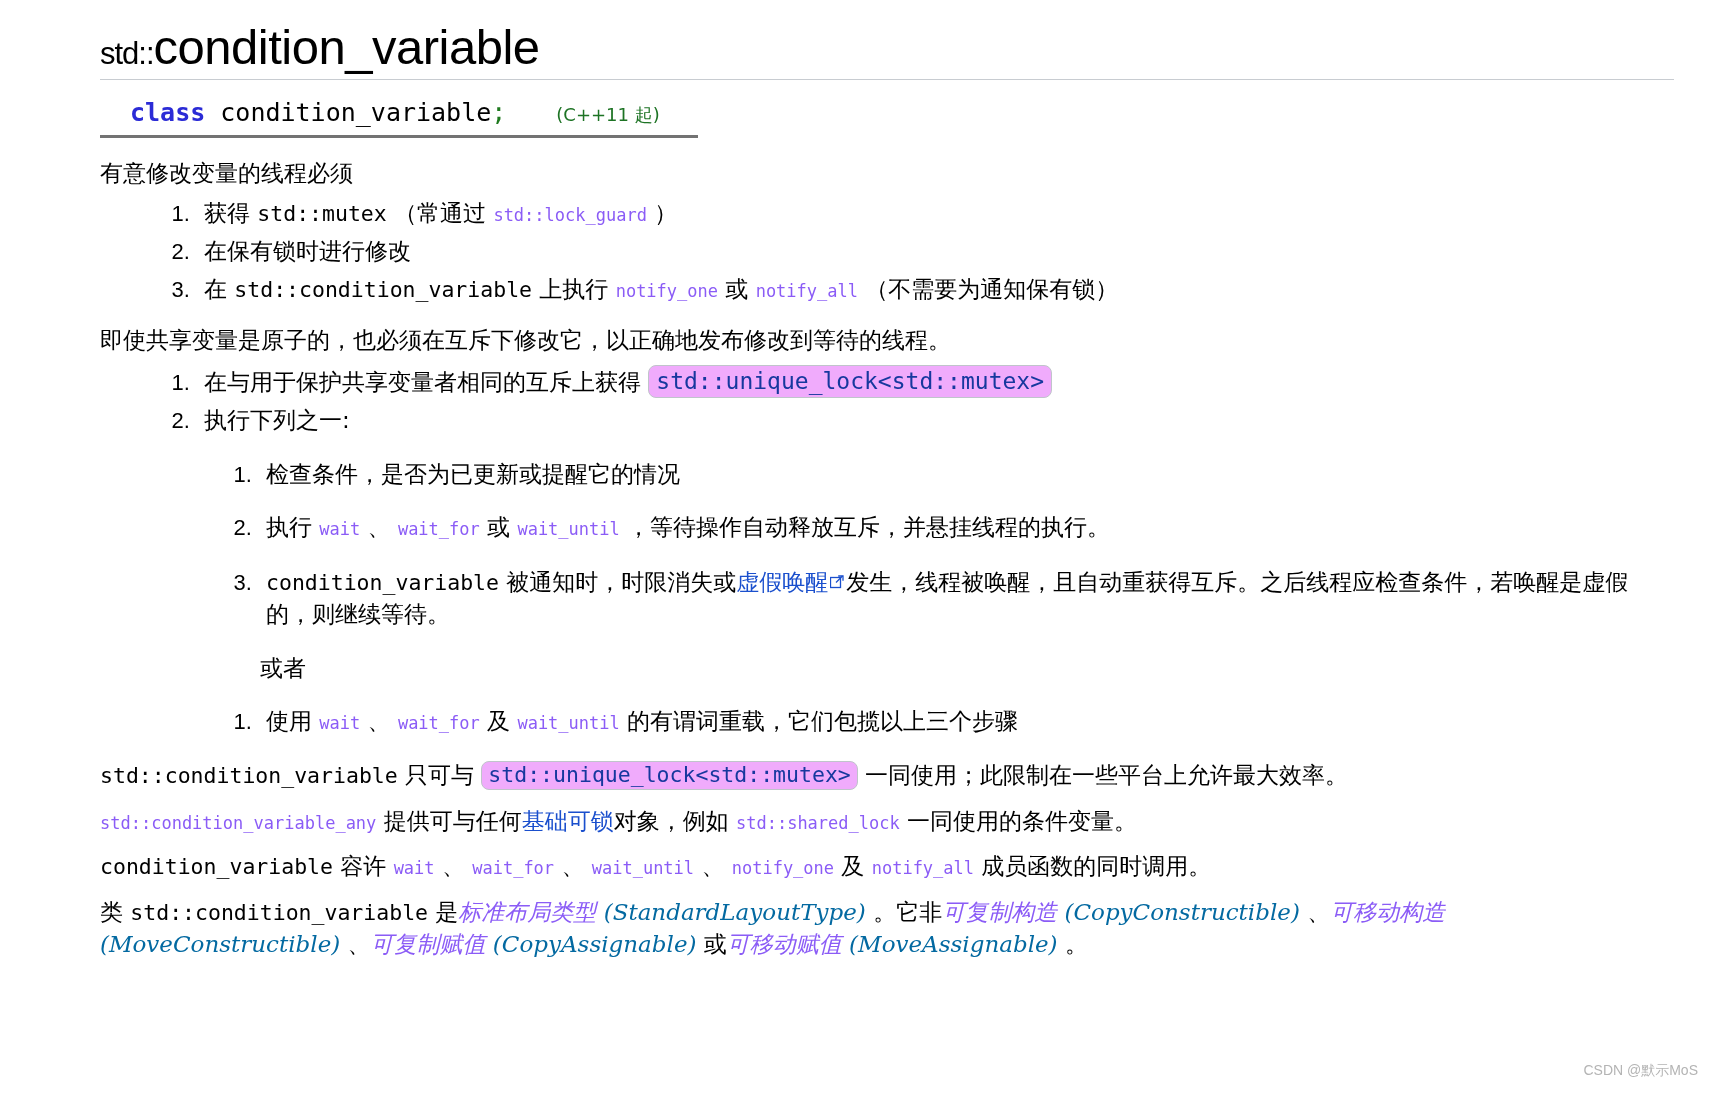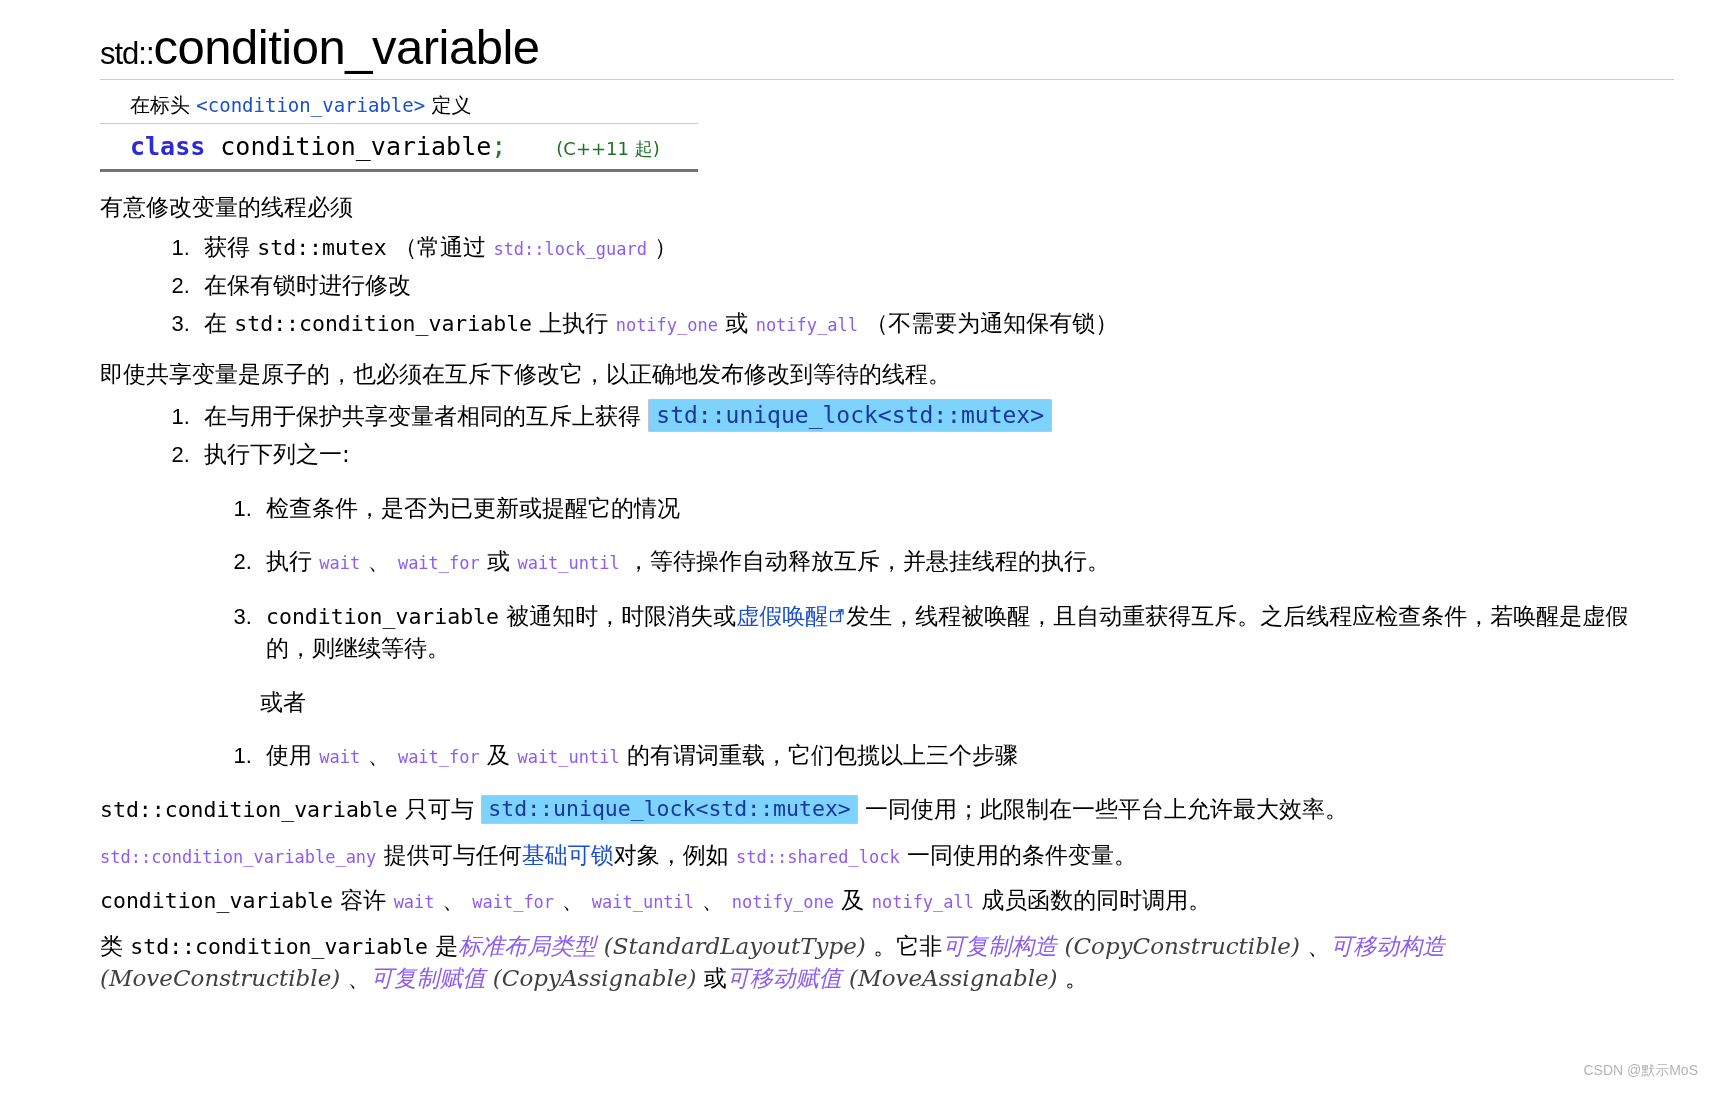--- a/index.html
+++ b/index.html
@@ -99,33 +99,33 @@
   }
   .lnk {
     color: #8b5cf6;
     font-family: "DejaVu Sans Mono", "Liberation Mono", monospace;
     font-size: 17px;
   }
   .lnk-t {
     color: #1a4fcd;
   }
   .ital-blue {
-    color: #404040;
+    color: #0369a1;
     font-family: "DejaVu Serif", "Liberation Serif", serif;
     font-style: italic;
   }
   .ital-blue-cjk {
     color: #8b5cf6;
     font-style: italic;
   }
   .boxed {
     display: inline-block;
     border: 1px solid #c0c4cb;
-    background: #7dd3fc;
-    border-radius: 1px;
+    background: #f0abfc;
+    border-radius: 8px;
     padding: 1px 7px;
     font-family: "DejaVu Sans Mono", "Liberation Mono", monospace;
     font-size: 23px;
     color: #16389e;
     line-height: 1.25;
     vertical-align: 1px;
   }
   .boxed.small {
     font-size: 21.5px;
     padding: 0px 6px;
@@ -178,21 +178,20 @@
 </style>
 </head>
 <body>
 
 <div class="page">
 
   <h1 class="title"><span class="ns">std::</span><span>condition_variable</span></h1>
   <hr class="title-rule">
 
   <div class="decl-block">
-    <div class="decl-head"><span>在标头 </span><span class="mono-blue">&lt;condition_variable&gt;</span><span> 定义</span></div>
     <div class="decl-row">
       <div class="decl-code"><span class="kw">class</span><span> condition_variable</span><span class="punct-green">;</span></div>
       <div class="since">(C++11 起)</div>
     </div>
   </div>
 
   <div class="content">
 
 
     <p class="para">有意修改变量的线程必须</p>

